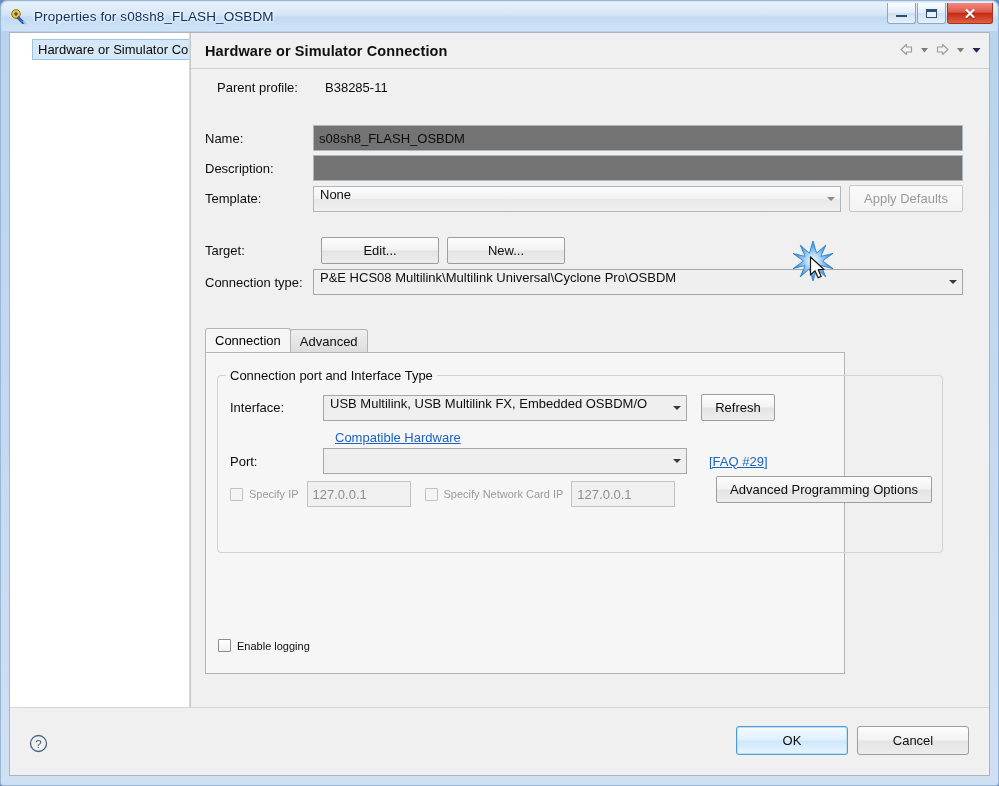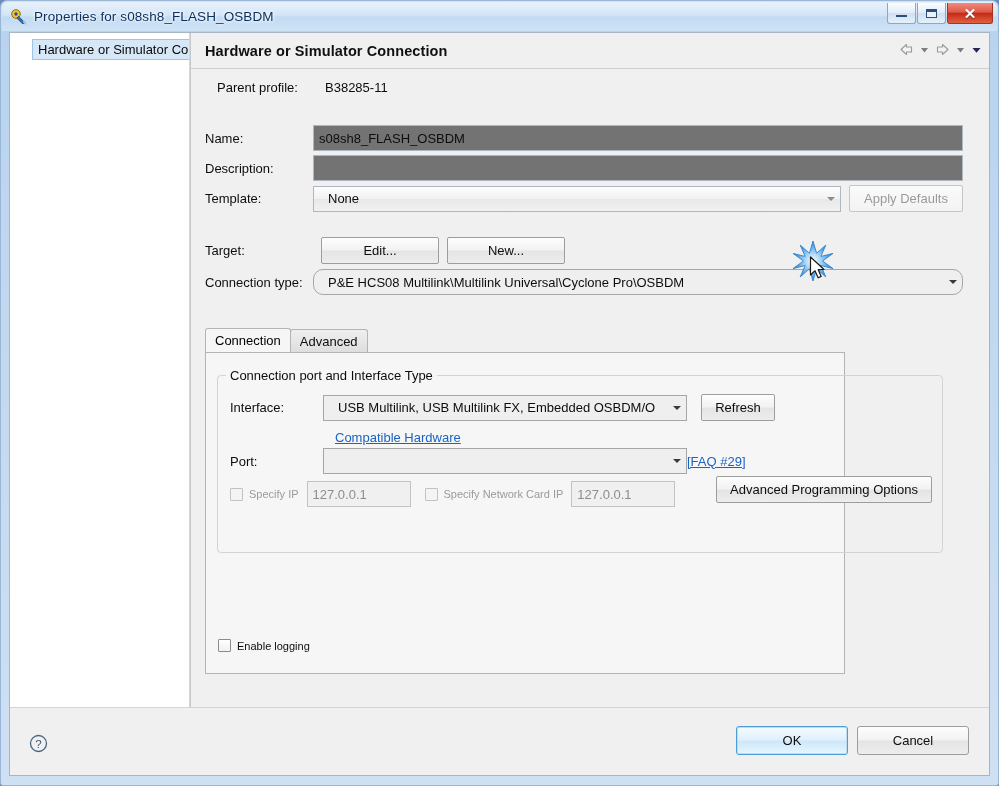--- a/index.html
+++ b/index.html
@@ -155,23 +155,23 @@
     display: flex; align-items: center;
     font-family: "Liberation Sans", sans-serif;
     white-space: nowrap; overflow: hidden;
   }
   .tb.ro { background: #f0f0f0; color: #8d8d8d; border-color: #c3c3c3; }
 
   .combo {
     height: 26px;
     border: 1px solid #aeb6bf;
     background: linear-gradient(to bottom, #fcfcfc 0%, #f2f2f2 48%, #e8e8e8 52%, #f1f1f1 100%);
-    display: flex; align-items: center;
+    display: flex; 
     font-size: 13px; color: #0d0d0d;
-    padding-left: 14px;
+    padding-left: 6px;
     position: relative;
     white-space: nowrap; overflow: hidden;
   }
   .combo.flat { background: #efefef; border-color: #a6a6a6; }
   .combo .arrowbox {
     position: absolute; right: 0; top: 0; bottom: 0;
     width: 20px;
     display: flex; align-items: center; justify-content: center;
     border-left: 1px solid transparent;
   }
@@ -397,21 +397,21 @@
           </div>
 
           <div class="row" style="left:14px; top:168px;">
             <span class="lbl" style="width:108px;">Target:</span>
             <span class="btn" style="width:118px; margin-left:8px;">Edit...</span>
             <span class="btn" style="width:118px; margin-left:8px;">New...</span>
           </div>
 
           <div class="row" style="left:14px; top:200px;">
             <span class="lbl" style="width:108px;">Connection type:</span>
-            <span class="combo flat" style="width:650px;border-radius:10px;">
+            <span class="combo flat" style="width:650px;">
               <span>P&amp;E HCS08 Multilink\Multilink Universal\Cyclone Pro\OSBDM</span>
               <span class="arrowbox">
                   <i class="caret"></i>
                 </span>
             </span>
           </div>
 
           <div class="tabstrip" style="left:14px; top:259px;">
             <div class="tab active">
               <span>Connection</span>
@@ -439,21 +439,21 @@
 
               <a class="link" style="position:absolute; left:117px; top:54px;">Compatible Hardware</a>
 
               <div class="row" style="left:12px; top:72px;">
                 <span class="lbl" style="width:93px;">Port:</span>
                 <span class="combo flat" style="width:364px;">
                   <span class="arrowbox">
                       <i class="caret"></i>
                     </span>
                 </span>
-                <a class="link" style="">[FAQ #29]</a>
+                <a class="link" style="margin-left:22px;">[FAQ #29]</a>
               </div>
 
               <div class="row" style="left:12px; top:105px;">
                 <span class="cb dis"></span>
                 <span class="cb-lbl dis">Specify IP</span>
                 <span class="tb ro" style="width:104px; margin-left:8px;">127.0.0.1</span>
 
                 <span class="cb dis" style="margin-left:14px;"></span>
                 <span class="cb-lbl dis">Specify Network Card IP</span>
                 <span class="tb ro" style="width:104px; margin-left:8px;">127.0.0.1</span>

